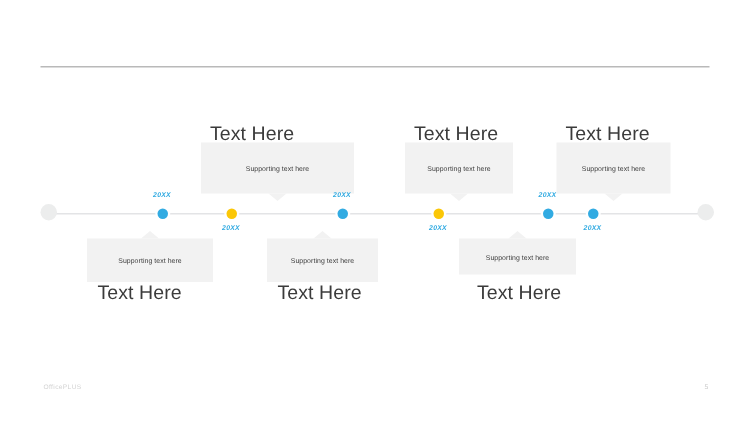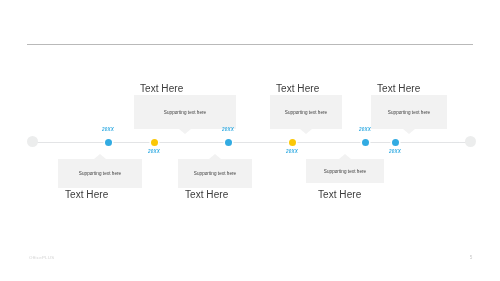--- a/index.html
+++ b/index.html
@@ -118,21 +118,21 @@
     width: 0;
     height: 0;
     border-left: 6px solid transparent;
     border-right: 6px solid transparent;
     border-bottom: 5px solid #f2f2f2;
   }
 
   
   .heading {
     position: absolute;
-    font-size: 10px;
+    font-size: 13px;
     color: #3b3b3b;
     white-space: nowrap;
     line-height: 10px;
     letter-spacing: 0.05px;
   }
 
   
   .footer-brand {
     position: absolute;
     left: 29px;

